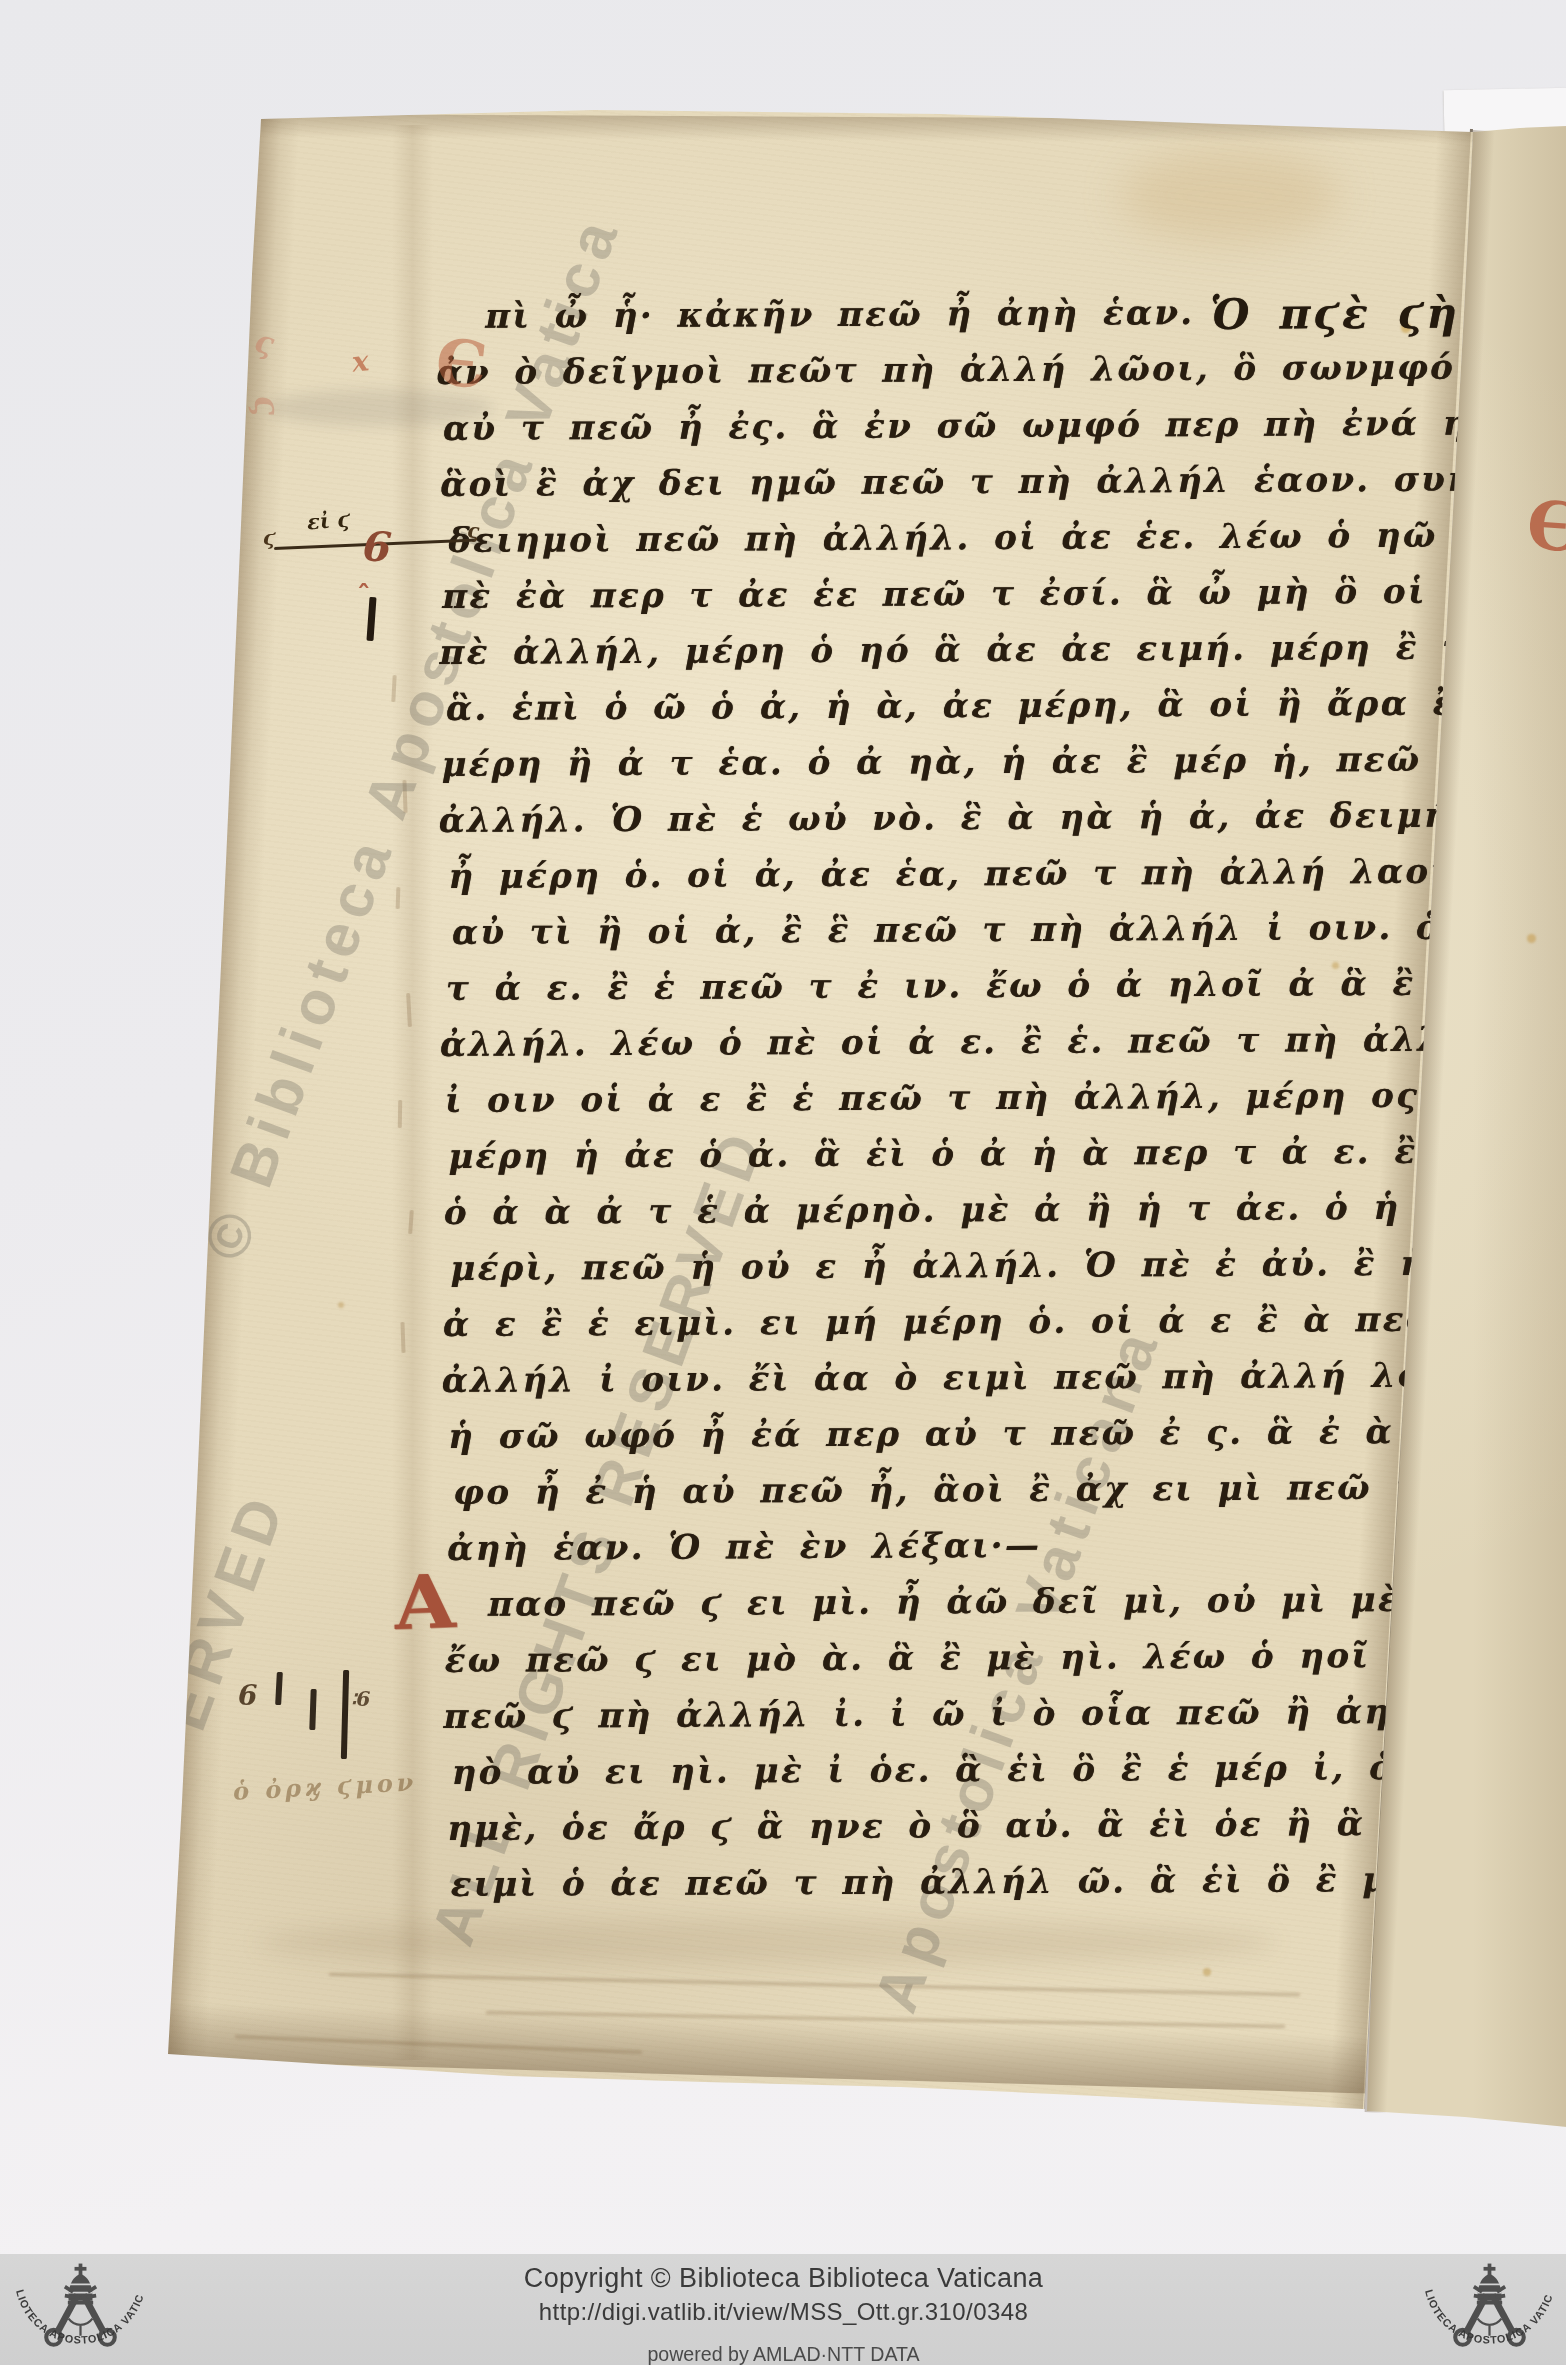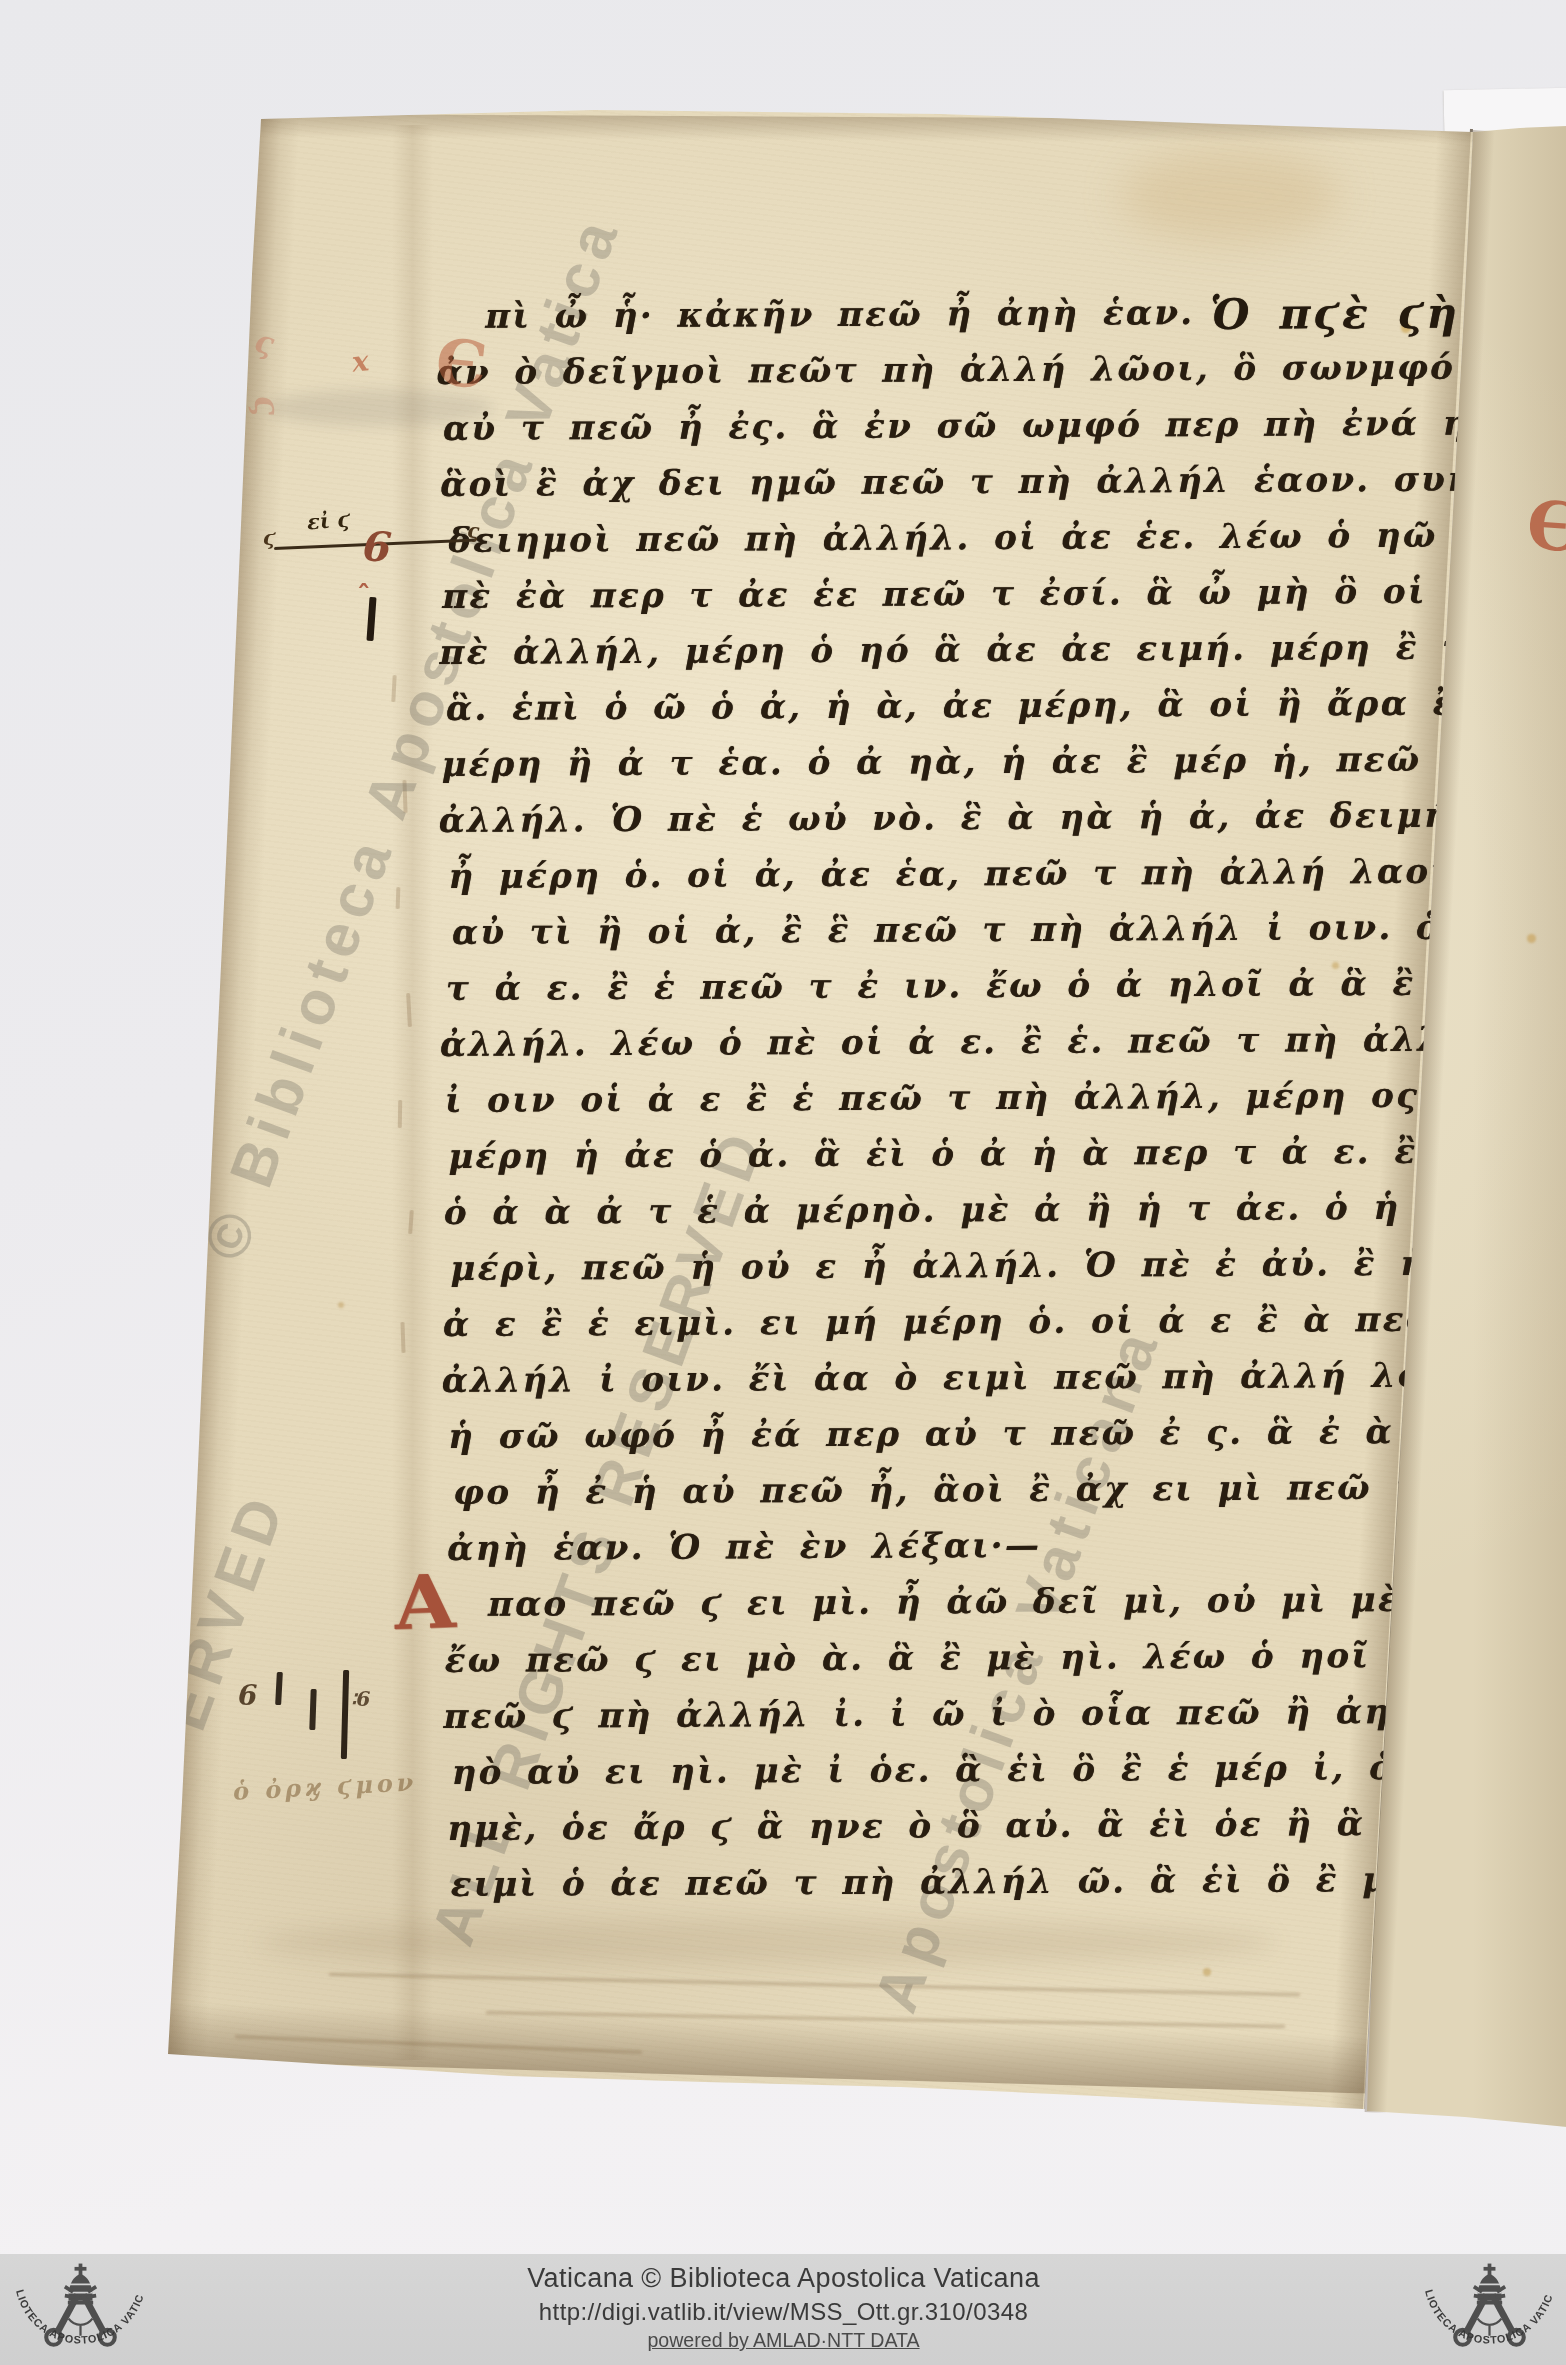--- a/index.html
+++ b/index.html
@@ -99,21 +99,21 @@
   .b-colon-six{left:351px;top:1687px;font:italic 700 20.4px "DejaVu Serif",serif;color:#4a351e;opacity:.85;}
   .b-note{left:233px;top:1772px;font:italic 700 24px "DejaVu Serif",serif;letter-spacing:3.9px;
           color:rgba(125,95,55,.55);transform:rotate(-3deg);}
 
   
   .footer{position:absolute;left:0;top:2254px;width:1567px;height:111px;
           background:linear-gradient(#d6d6d6,#cfcfcf);}
   .footer-text{position:absolute;left:0;right:0;top:9.4px;text-align:center;color:#3a3a3a;}
   .ft-copy{font:400 27px/31px "Liberation Sans",sans-serif;letter-spacing:0.4px;}
   .ft-url{font:400 24px/31px "Liberation Sans",sans-serif;letter-spacing:0.4px;margin-top:1.6px;}
-  .ft-pow{font:400 19.6px/23.5px "Liberation Sans",sans-serif;color:#4a4a4a;margin-top:2px;text-decoration:underline;}
+  .ft-pow{font:400 19.6px/23.5px "Liberation Sans",sans-serif;color:#4a4a4a;margin-top:16px;}
   .logo{position:absolute;top:2261px;width:149px;height:99px;}
   .logo-left{left:6.3px;}
   .logo-right{right:3.1px;}
   .logo-arc{font-family:"Liberation Sans",sans-serif;font-size:14.5px;font-weight:700;fill:#3c3c3c;letter-spacing:1.2px;}
 </style>
 </head>
 <body>
 
 <div class="scene">
 
@@ -293,21 +293,21 @@
     <span class="mg b-six" style="position:absolute">6</span>
     <div class="i-bar bar1"></div>
     <div class="i-bar bar2"></div>
     <div class="i-bar bar3"></div>
     <span class="mg b-colon-six" style="position:absolute">∶6</span>
     <span class="mg b-note" style="position:absolute">ὁ ὀρϗ ϛμον</span>
   </div>
 
   <div class="footer">
     <div class="footer-text">
-      <div class="ft-copy">Vaticana © Biblioteca Apostolica Vaticana</div>
+      <div class="ft-copy">Copyright © Biblioteca Biblioteca Vaticana</div>
       <div class="ft-url">http://digi.vatlib.it/view/MSS_Ott.gr.310/0348</div>
       <div class="ft-pow">powered by AMLAD·NTT DATA</div>
     </div>
   </div>
 
   <svg class="logo logo-left" viewBox="0 0 200 130">
     <defs>
         <path id="arc1" d="M 14,40 A 88,88 0 0 0 186,40" fill="none"></path>
       </defs>
     <text class="logo-arc"><textPath href="#arc1" startOffset="50%" text-anchor="middle">BIBLIOTECA APOSTOLICA VATICANA</textPath></text>

